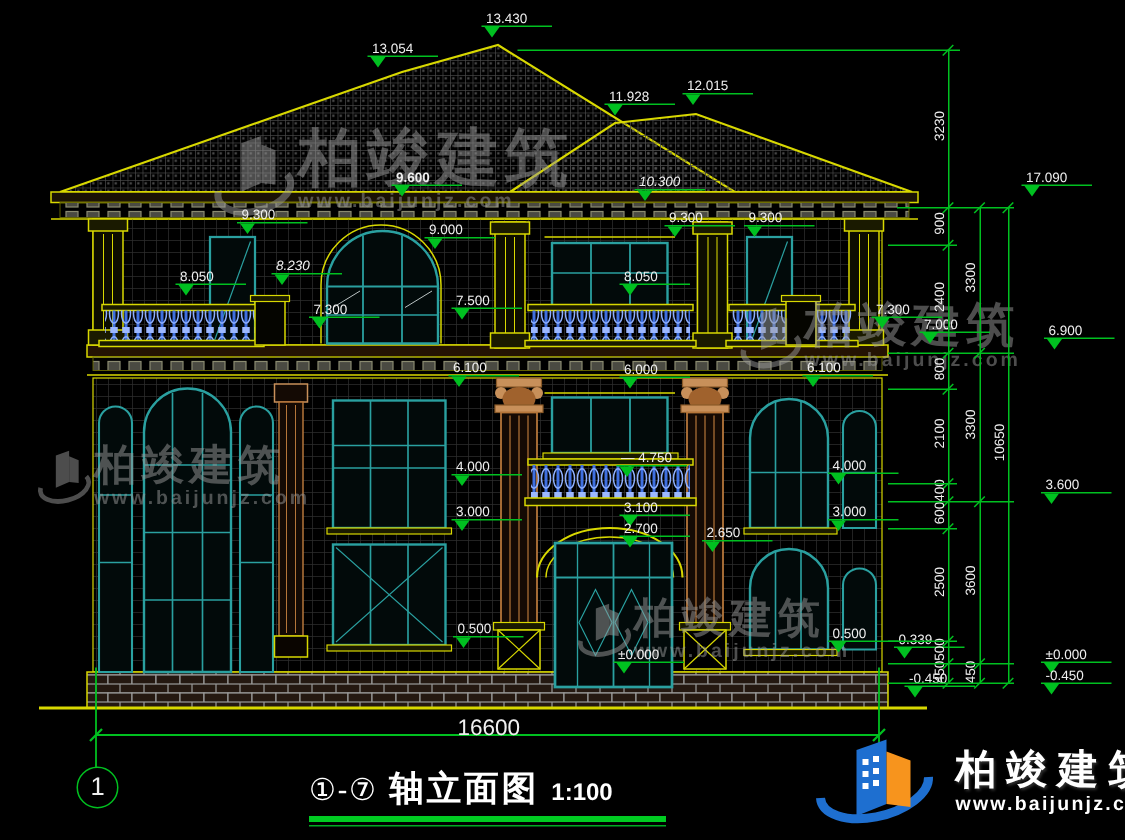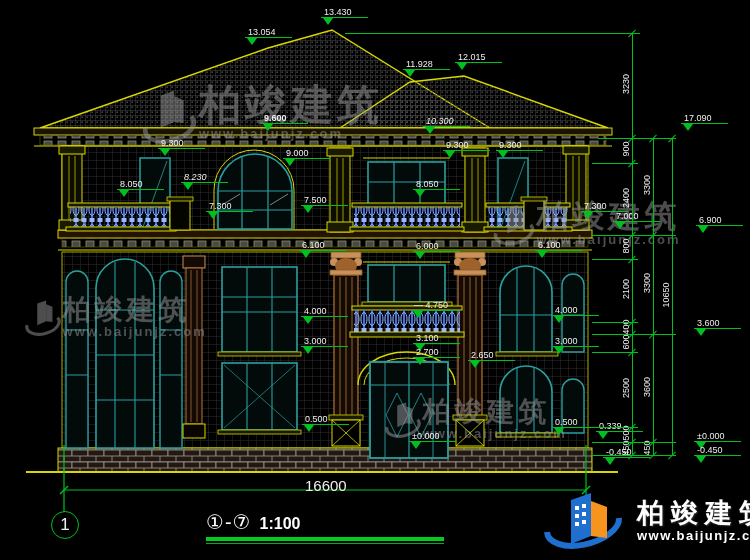--- a/index.html
+++ b/index.html
@@ -593,20 +593,21 @@
 
   <div class="dimtext" style="left:305px;top:477px;">16600</div>
 
   <div class="bubble" style="left:51px;top:511px;">
     <span>1</span>
   </div>
 
   <div id="titleblock">
     <div id="titlemain">
       <span id="titleprefix">①-⑦</span>
+      <span id="titlename">轴立面图</span>
       <span id="titlescale">1:100</span>
     </div>
     <div class="uthick"></div>
     <div class="uthin"></div>
   </div>
 
   <div id="brand">
     <svg width="100" height="66" viewBox="0 0 100 66">
       <path d="M14,44 A36,19 -14 1 0 86,30" fill="none" stroke="#1e6fd0" stroke-width="6"></path>
       <polygon points="38,12 58,5 58,48 38,56" fill="#1e6fd0"></polygon>

